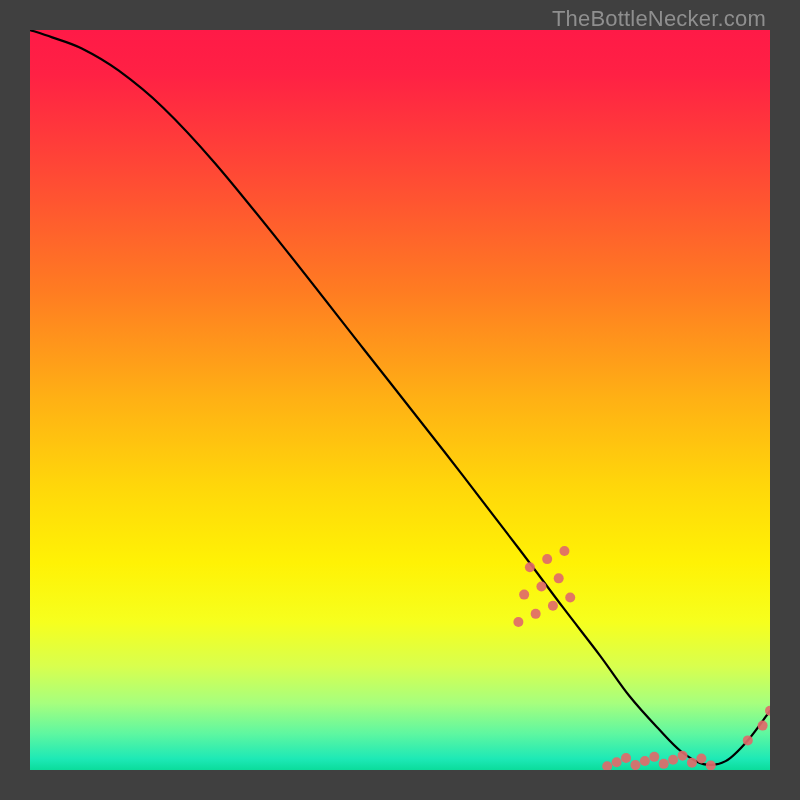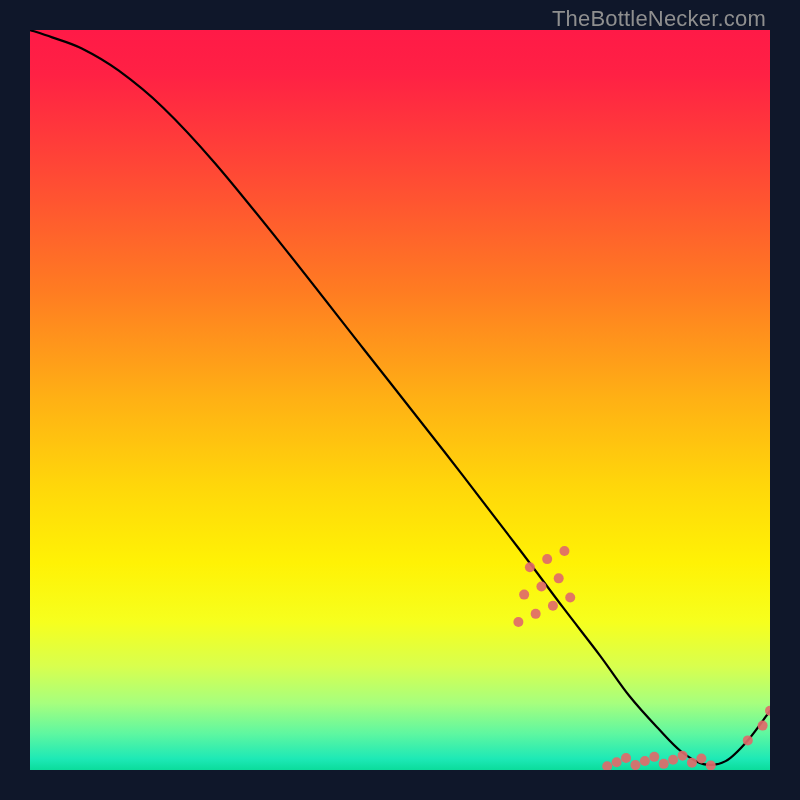--- a/index.html
+++ b/index.html
@@ -1,21 +1,21 @@
 <!DOCTYPE html>
 <html><head>
 <meta charset="utf-8">
 <style>
   * { margin: 0; padding: 0; box-sizing: border-box; }
   html, body { width: 800px; height: 800px; background: #000; font-family: Arial, sans-serif; }
   .stage {
     position: relative;
     width: 800px;
     height: 800px;
-    background: #0f172a;
+    background: #404040;
   }
   .plot-area {
     position: absolute;
     left: 30px;
     top: 30px;
     width: 740px;
     height: 740px;
   }
   .gradient-bg {
     position: absolute;

